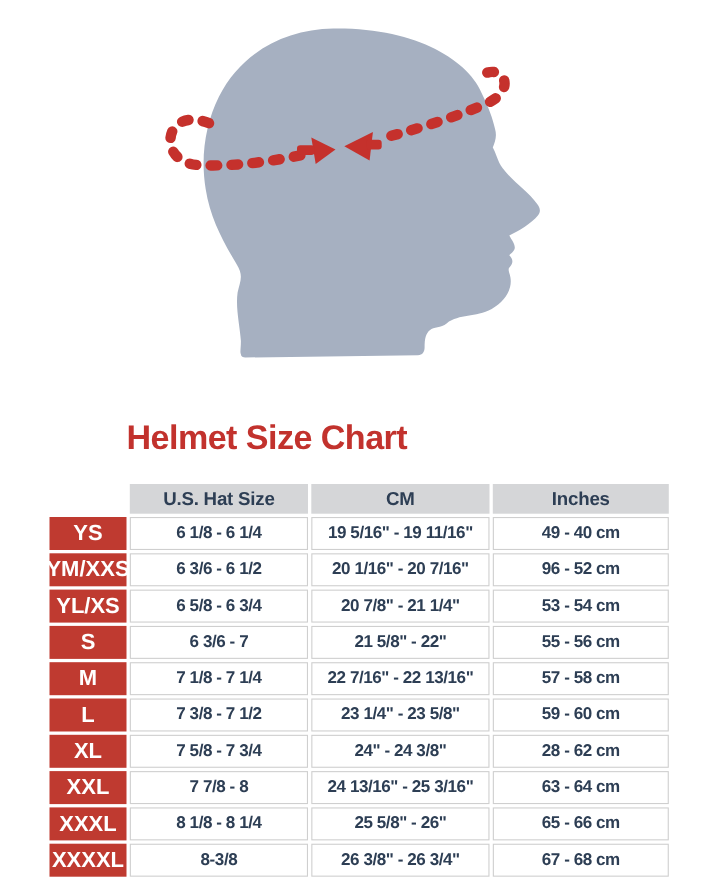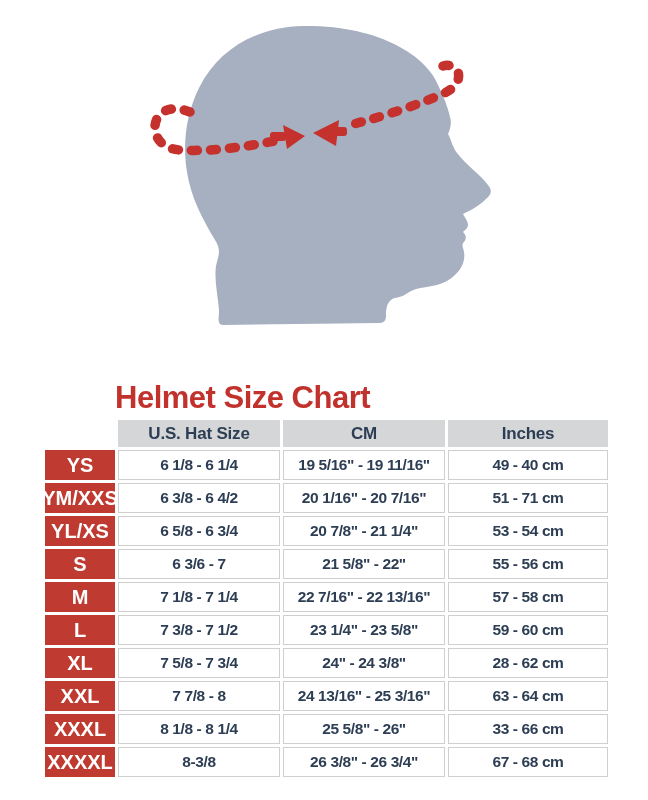--- a/index.html
+++ b/index.html
@@ -34,20 +34,21 @@
   .corner { height: 27px; background: transparent; }
   .hcell {
     height: 27px;
     background: var(--header_bg, #d5d6d8);
     color: var(--navy, #2d3e54);
     font-weight: bold;
     font-size: 17px;
     letter-spacing: -0.2px;
     display: flex; align-items: center; justify-content: center;
     white-space: nowrap;
+    margin-top: 20px;
   }
   .cell {
     height: 30px;
     display: flex; align-items: center; justify-content: center;
     white-space: nowrap;
     box-sizing: border-box;
   }
   .cell.label {
     background: var(--label_red, #bf3a30);
     color: #ffffff;
@@ -116,24 +117,24 @@
 
   <h1 class="title">Helmet Size Chart</h1>
 
   <div class="table">
     <div class="corner"></div>
     <div class="hcell">U.S. Hat Size</div>
     <div class="hcell">CM</div>
     <div class="hcell">Inches</div>
 
   <div class="trow"><div class="cell label">YS</div><div class="cell data">6 1/8 - 6 1/4</div><div class="cell data">19 5/16" - 19 11/16"</div><div class="cell data">49 - 40 cm</div></div>
-      <div class="trow"><div class="cell label">YM/XXS</div><div class="cell data">6 3/8 - 6 4/2</div><div class="cell data">20 1/16" - 20 7/16"</div><div class="cell data">51 - 71 cm</div></div>
+      <div class="trow"><div class="cell label">YM/XXS</div><div class="cell data">6 3/6 - 6 1/2</div><div class="cell data">20 1/16" - 20 7/16"</div><div class="cell data">96 - 52 cm</div></div>
       <div class="trow"><div class="cell label">YL/XS</div><div class="cell data">6 5/8 - 6 3/4</div><div class="cell data">20 7/8" - 21 1/4"</div><div class="cell data">53 - 54 cm</div></div>
       <div class="trow"><div class="cell label">S</div><div class="cell data">6 3/6 - 7</div><div class="cell data">21 5/8" - 22"</div><div class="cell data">55 - 56 cm</div></div>
       <div class="trow"><div class="cell label">M</div><div class="cell data">7 1/8 - 7 1/4</div><div class="cell data">22 7/16" - 22 13/16"</div><div class="cell data">57 - 58 cm</div></div>
       <div class="trow"><div class="cell label">L</div><div class="cell data">7 3/8 - 7 1/2</div><div class="cell data">23 1/4" - 23 5/8"</div><div class="cell data">59 - 60 cm</div></div>
       <div class="trow"><div class="cell label">XL</div><div class="cell data">7 5/8 - 7 3/4</div><div class="cell data">24" - 24 3/8"</div><div class="cell data">28 - 62 cm</div></div>
       <div class="trow"><div class="cell label">XXL</div><div class="cell data">7 7/8 - 8</div><div class="cell data">24 13/16" - 25 3/16"</div><div class="cell data">63 - 64 cm</div></div>
-      <div class="trow"><div class="cell label">XXXL</div><div class="cell data">8 1/8 - 8 1/4</div><div class="cell data">25 5/8" - 26"</div><div class="cell data">33 - 66 cm</div></div>
+      <div class="trow"><div class="cell label">XXXL</div><div class="cell data">8 1/8 - 8 1/4</div><div class="cell data">25 5/8" - 26"</div><div class="cell data">65 - 66 cm</div></div>
       <div class="trow"><div class="cell label">XXXXL</div><div class="cell data">8-3/8</div><div class="cell data">26 3/8" - 26 3/4"</div><div class="cell data">67 - 68 cm</div></div>
     </div>
 
 </div>
 
 </body></html>

